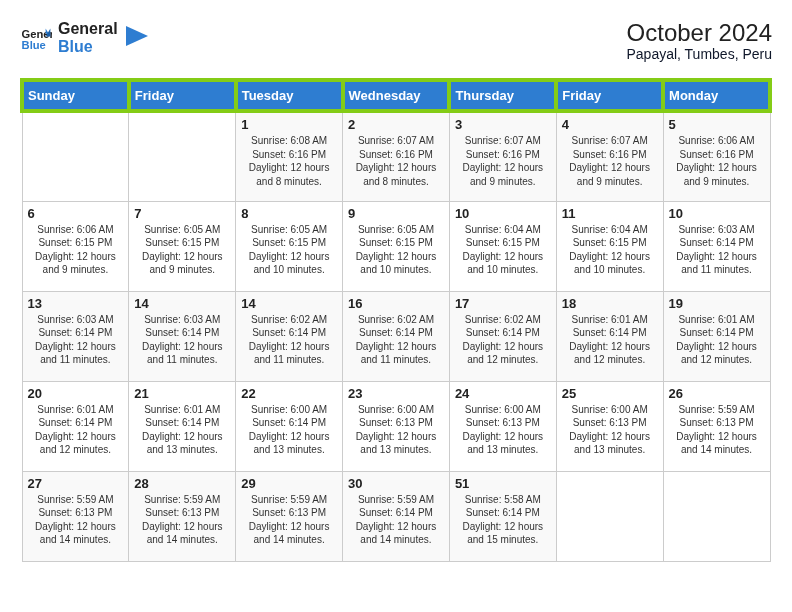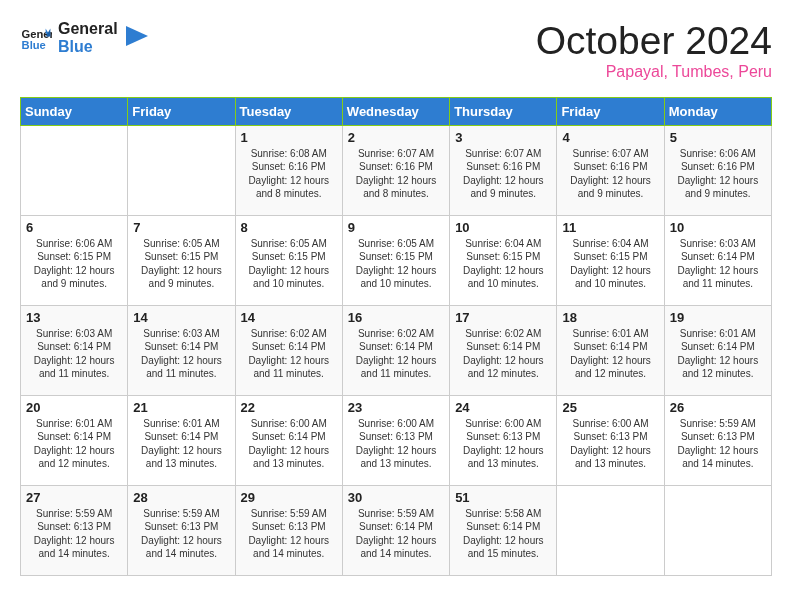--- a/index.html
+++ b/index.html
@@ -22,42 +22,42 @@
       gap: 4px;
     }
     .logo-icon {
       width: 32px;
       height: 32px;
     }
     .title-block {
       text-align: right;
     }
     .month-title {
-      font-size: 39px;
+      font-size: 24px;
       font-weight: 300;
       color: #222;
       line-height: 1.1;
     }
     .location {
-      font-size: 16px;
-      color: #ec4899;
+      font-size: 14px;
+      color: #0f172a;
     }
     table {
       width: 100%;
       border-collapse: collapse;
       table-layout: fixed;
     }
     thead th {
       background: #2e7dd1;
       color: #fff;
       font-size: 13px;
       font-weight: bold;
       padding: 6px 4px;
       text-align: left;
-      border: 1px solid #84cc16;
+      border: 4px solid #84cc16;
     }
     tbody td {
       vertical-align: top;
       border: 1px solid #ccc;
       padding: 4px 5px;
       height: 90px;
       font-size: 10px;
       color: #333;
       background: #fff;
     }

